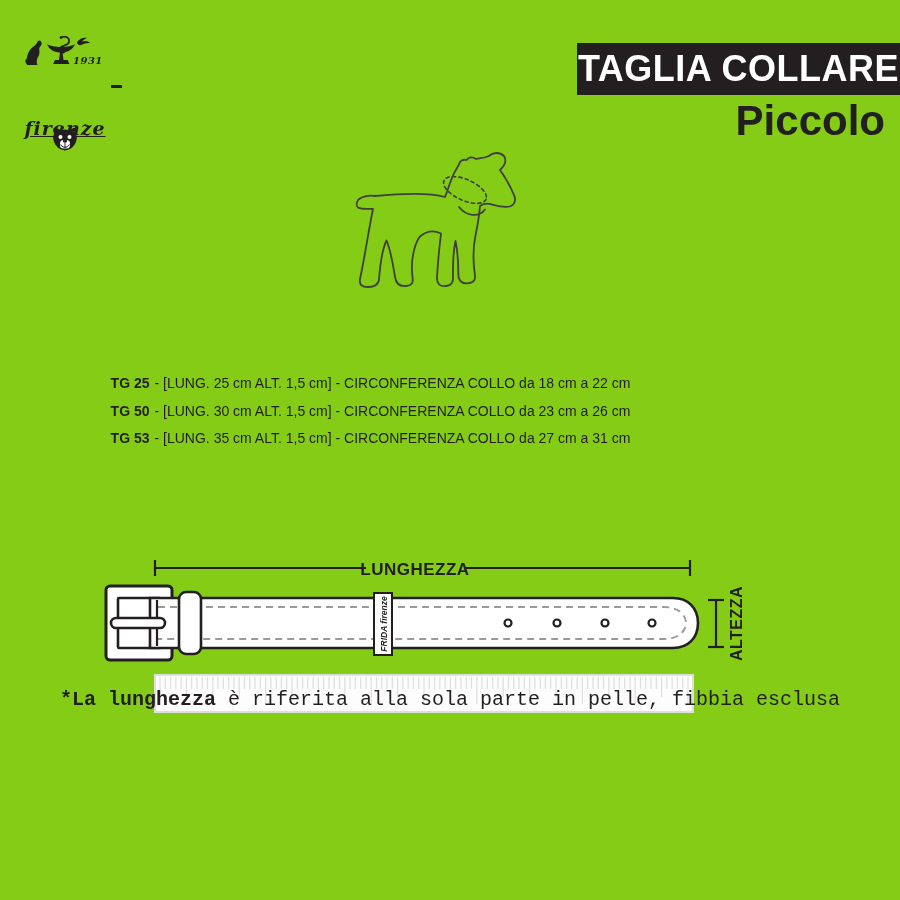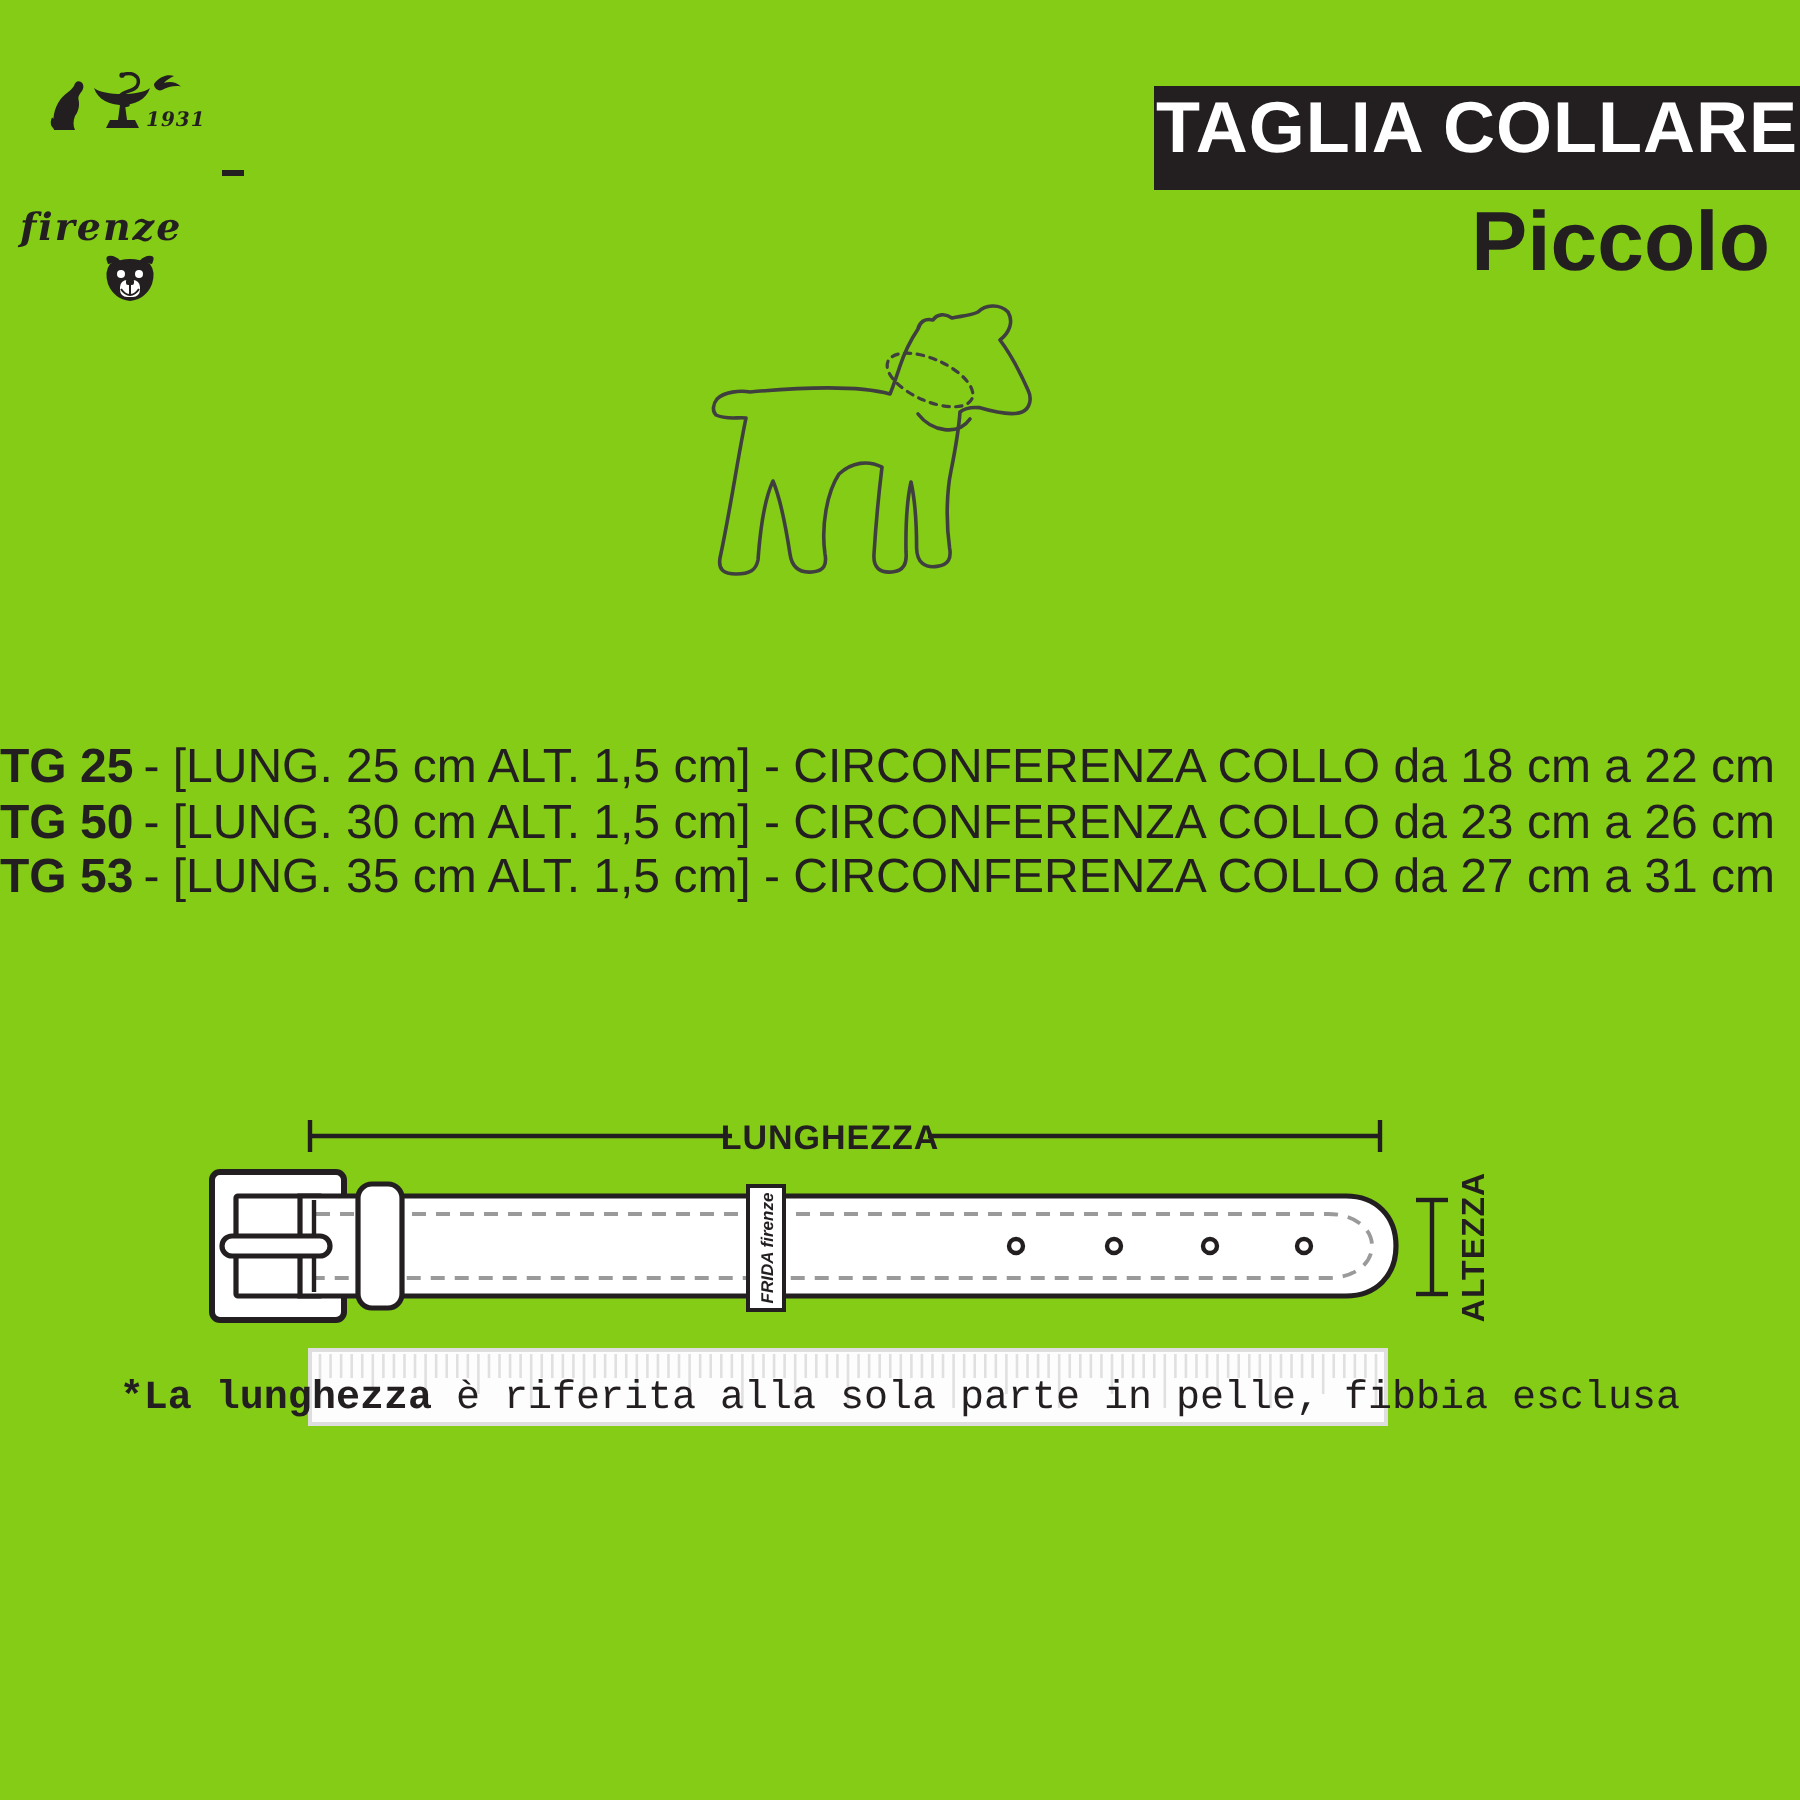--- a/index.html
+++ b/index.html
@@ -7,37 +7,37 @@
         font-family:"Liberation Sans",sans-serif;color:#231f20;}
 
   
   .logo{position:absolute;left:10px;top:34px;width:110px;height:118px;}
   .logo-ornaments{position:absolute;left:15px;top:2px;}
   .logo-year{position:absolute;left:63px;top:21px;font-family:"DejaVu Serif",serif;
              font-style:italic;font-weight:bold;font-size:10px;letter-spacing:.5px;}
   .logo-brand{position:absolute;left:0;top:36px;width:110px;text-align:center;
               font-size:32px;font-weight:700;letter-spacing:.5px;line-height:1;}
   .logo-dash{position:absolute;left:101px;top:51px;width:11px;height:3px;background:#231f20;}
-  .logo-city{position:absolute;left:0;top:69px;width:110px;
+  .logo-city{position:absolute;left:0;top:83px;width:110px;text-align:center;
              font-family:"DejaVu Serif",serif;font-style:italic;font-weight:bold;
-             font-size:19px;letter-spacing:1px;}
+             font-size:19px;letter-spacing:1px;text-decoration:underline;}
   .logo-bulldog{position:absolute;left:41px;top:92px;}
 
   
   .banner-bar{position:absolute;left:577px;top:43px;width:323px;height:52px;
-              background:#231f20;display:flex;align-items:flex-start;justify-content:center;}
+              background:#231f20;display:flex;align-items:center;justify-content:center;}
   .banner-title{color:#ffffff;font-size:36px;font-weight:700;letter-spacing:.5px;white-space:nowrap;}
   .banner-subtitle{position:absolute;right:15px;top:97px;font-size:42px;font-weight:700;}
 
   
   .dog-sketch{position:absolute;left:342px;top:146px;}
 
   
   .size-rows{position:absolute;left:0;top:370px;width:741px;text-align:center;
-             font-size:24px;line-height:27.5px;white-space:nowrap;}
+             font-size:14px;line-height:27.5px;white-space:nowrap;}
   .size-label{font-weight:700;}
   .size-specs{margin-left:5px;}
 
   
   .collar-diagram{position:absolute;left:0;top:540px;}
 
   
   .footnote{position:absolute;left:0;top:688px;width:900px;text-align:center;font-size:20px;font-family:Liberation Mono, monospace;}
   .footnote-lead{font-weight:700;}
 </style>

